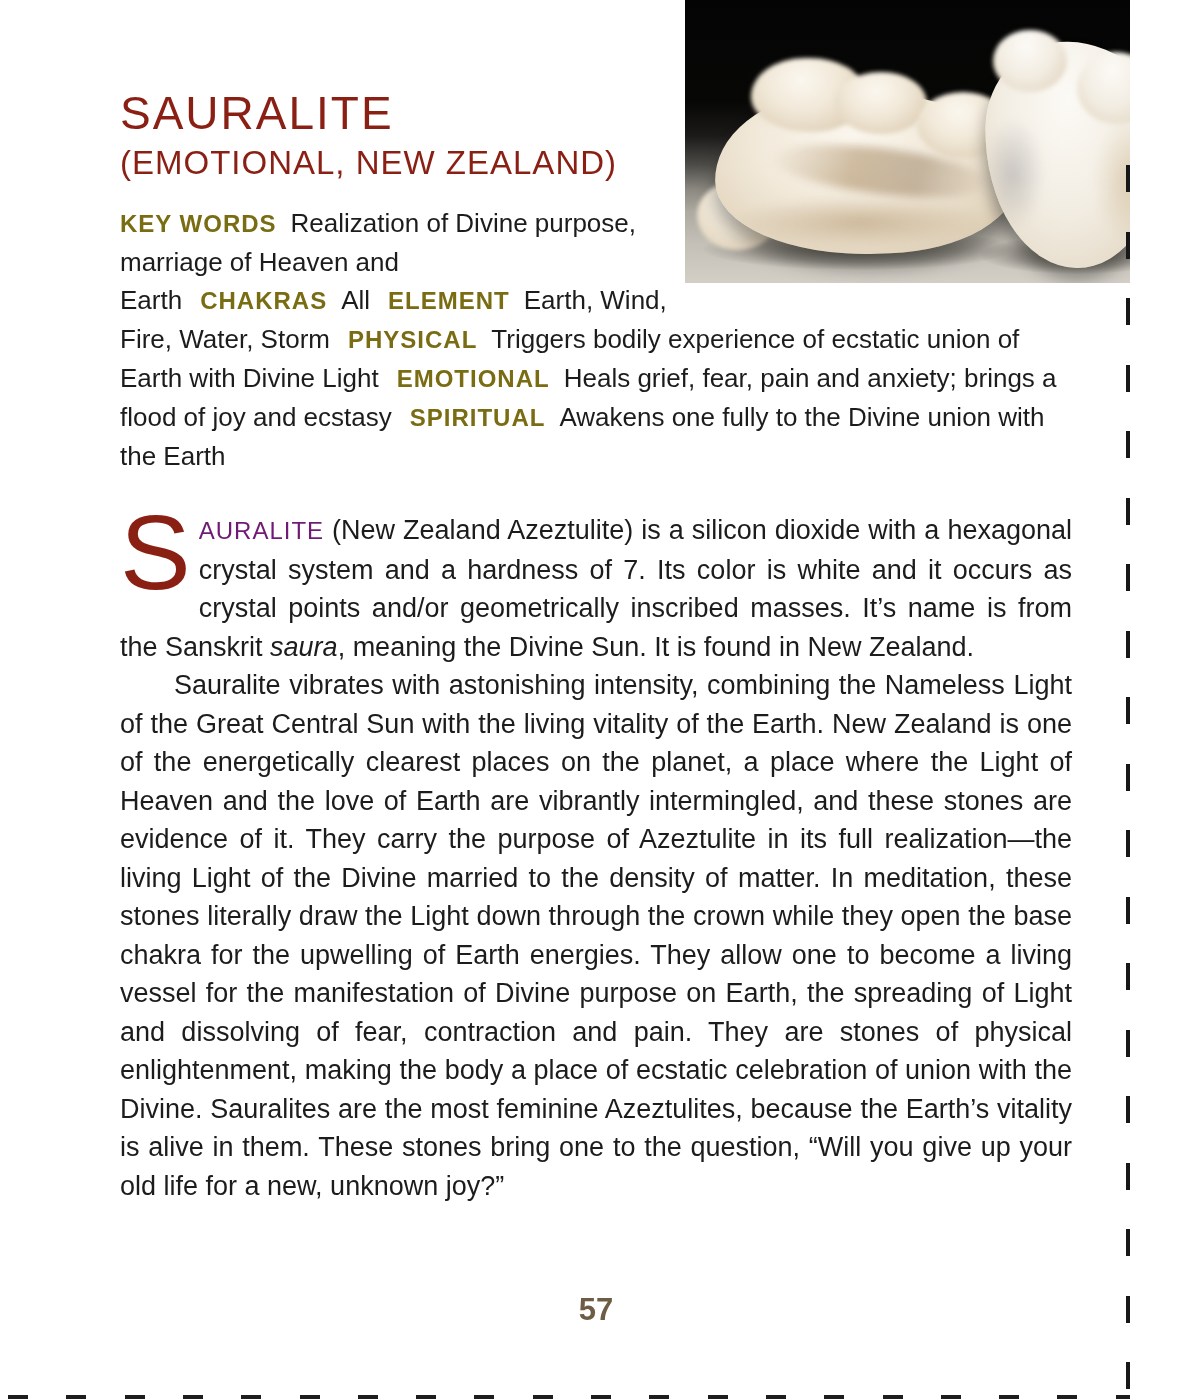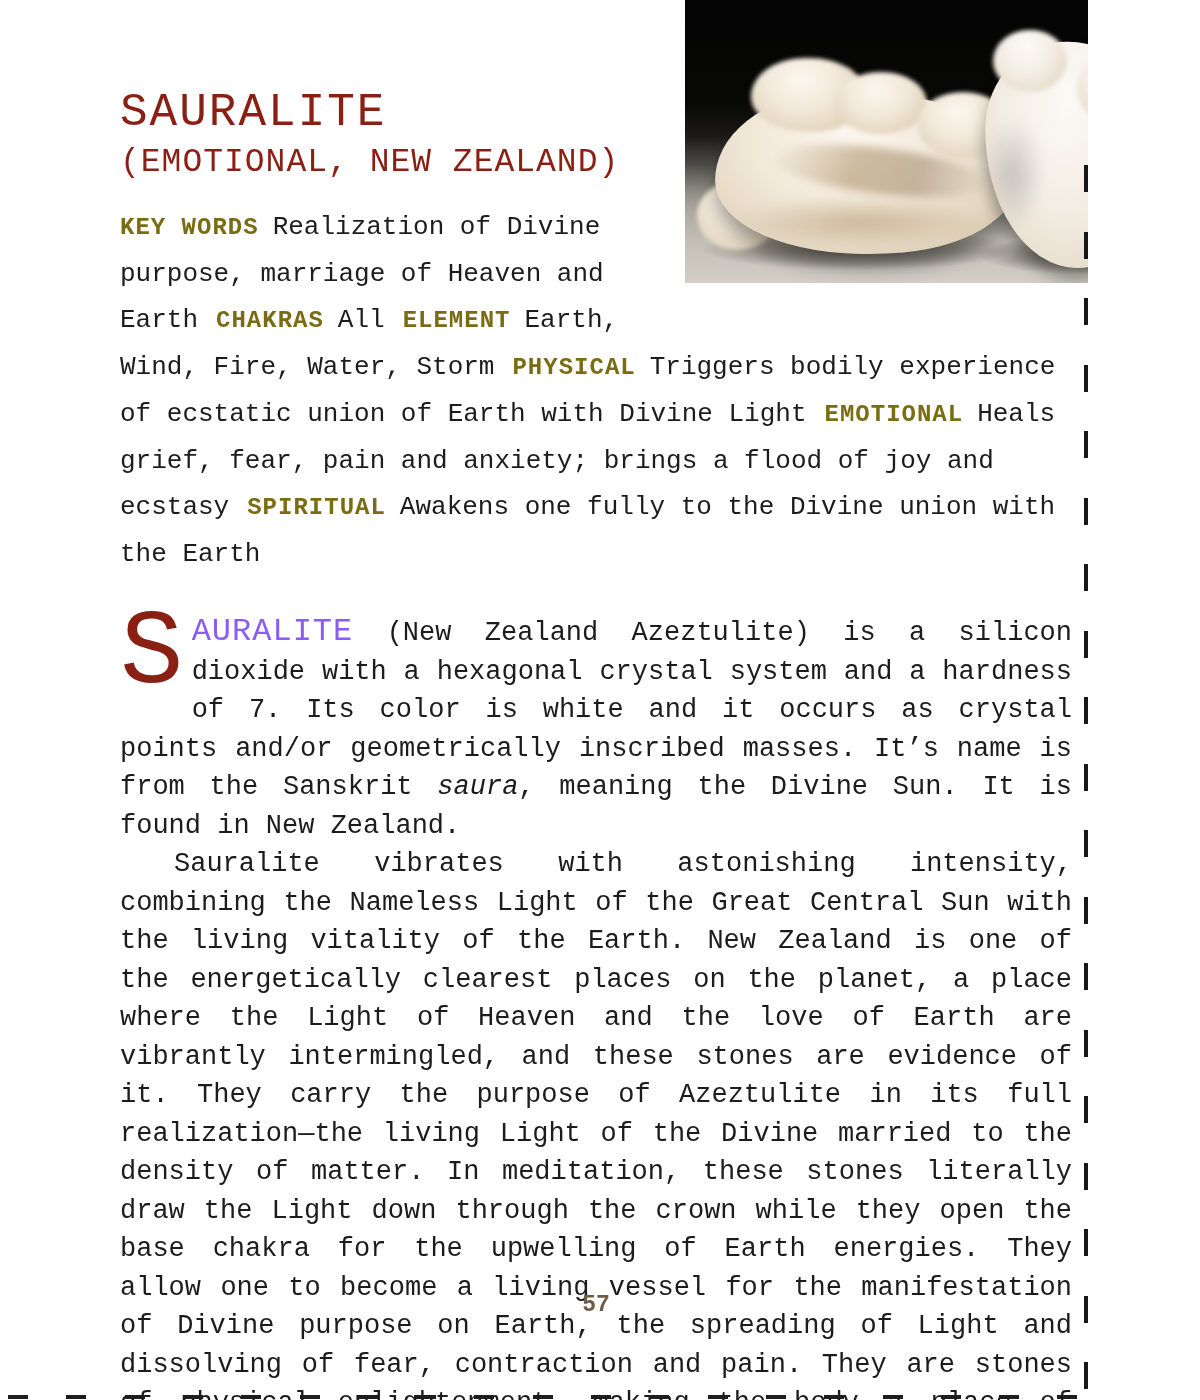--- a/index.html
+++ b/index.html
@@ -2,22 +2,23 @@
 <html><head>
 <meta charset="utf-8">
 <style>
   html, body { margin: 0; padding: 0; background: #ffffff; }
   .page {
     position: relative;
     width: 1088px;
     height: 1400px;
     background: #ffffff;
     overflow: hidden;
-    font-family: Liberation Mono, monospace;
+    font-family: Liberation Sans, sans-serif;
     color: #1c1c1c;
+    padding-left: 42px;
   }
   .content {
     position: absolute;
     left: 120px;
     top: 0;
     width: 952px;
   }
   
   .photo-spacer {
     float: right;
@@ -36,21 +37,21 @@
     margin: 6px 0 0 0;
     font-size: 33px;
     line-height: 38px;
     font-weight: normal;
     letter-spacing: 1px;
     color: #8a1f14;
   }
   .keywords {
     margin-top: 22px;
     font-size: 26px;
-    line-height: 46px;
+    line-height: 38px;
     color: #1c1c1c;
   }
   .kw-label {
     font-weight: bold;
     color: #7a6c12;
     letter-spacing: 1px;
     font-size: 24px;
     margin: 0 14px 0 18px;
   }
   .kw-label.first { margin-left: 0; }
@@ -63,32 +64,32 @@
   .body-text p { margin: 0; }
   .body-text p.indent { text-indent: 54px; }
   .dropcap {
     float: left;
     color: #8a1f14;
     font-size: 106px;
     line-height: 78px;
     padding: 2px 8px 0 0;
   }
   .redcaps {
-    color: #8b5cf6;
-    font-size: 32px;
+    color: #701a75;
+    font-size: 24px;
     letter-spacing: 1px;
   }
   .it { font-style: italic; }
   .page-number {
     position: absolute;
     left: 120px;
     top: 1292px;
     width: 952px;
     text-align: center;
-    font-size: 23px;
+    font-size: 31px;
     font-weight: bold;
     color: #6e5c45;
   }
   
   .photo {
     position: absolute;
     left: 685px;
     top: 0;
     width: 500px;
     height: 283px;

